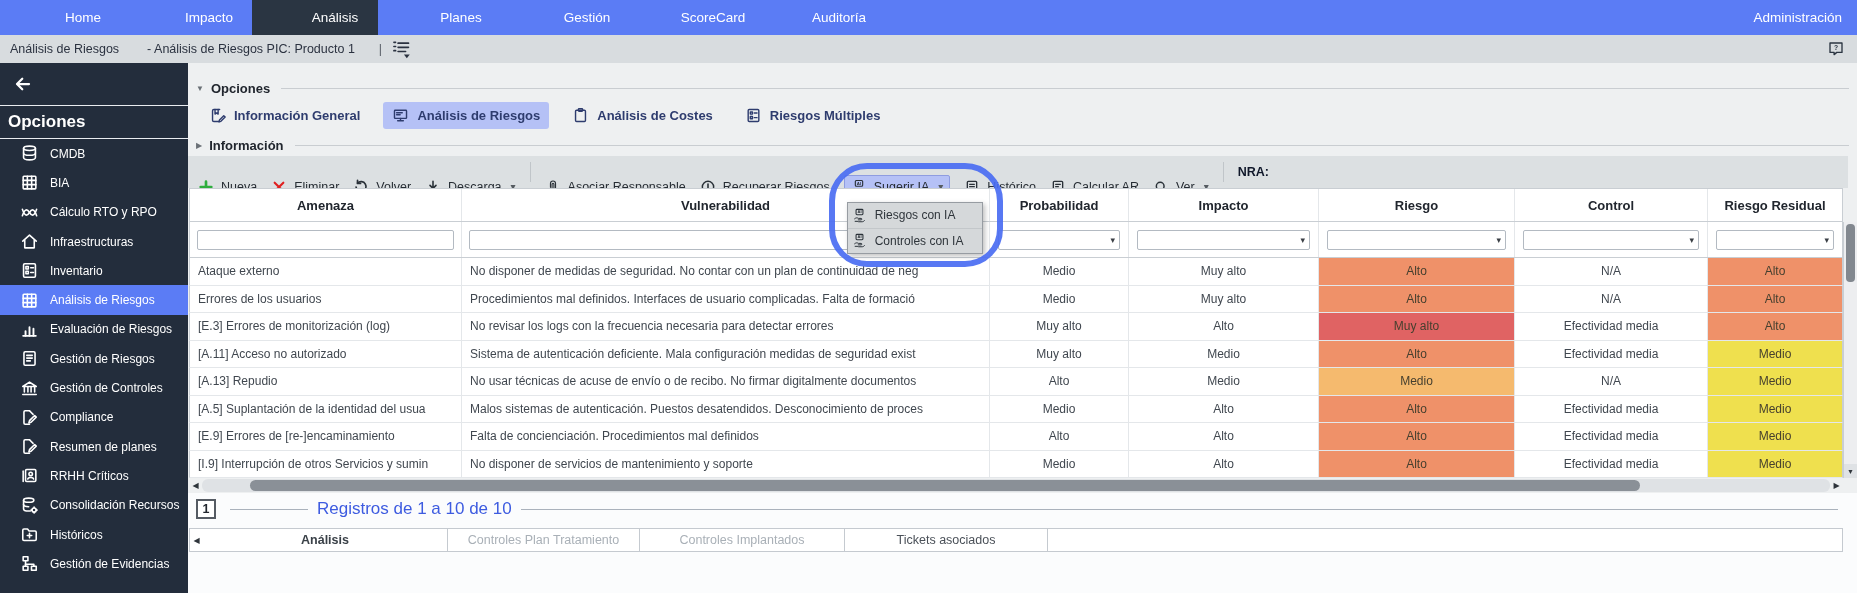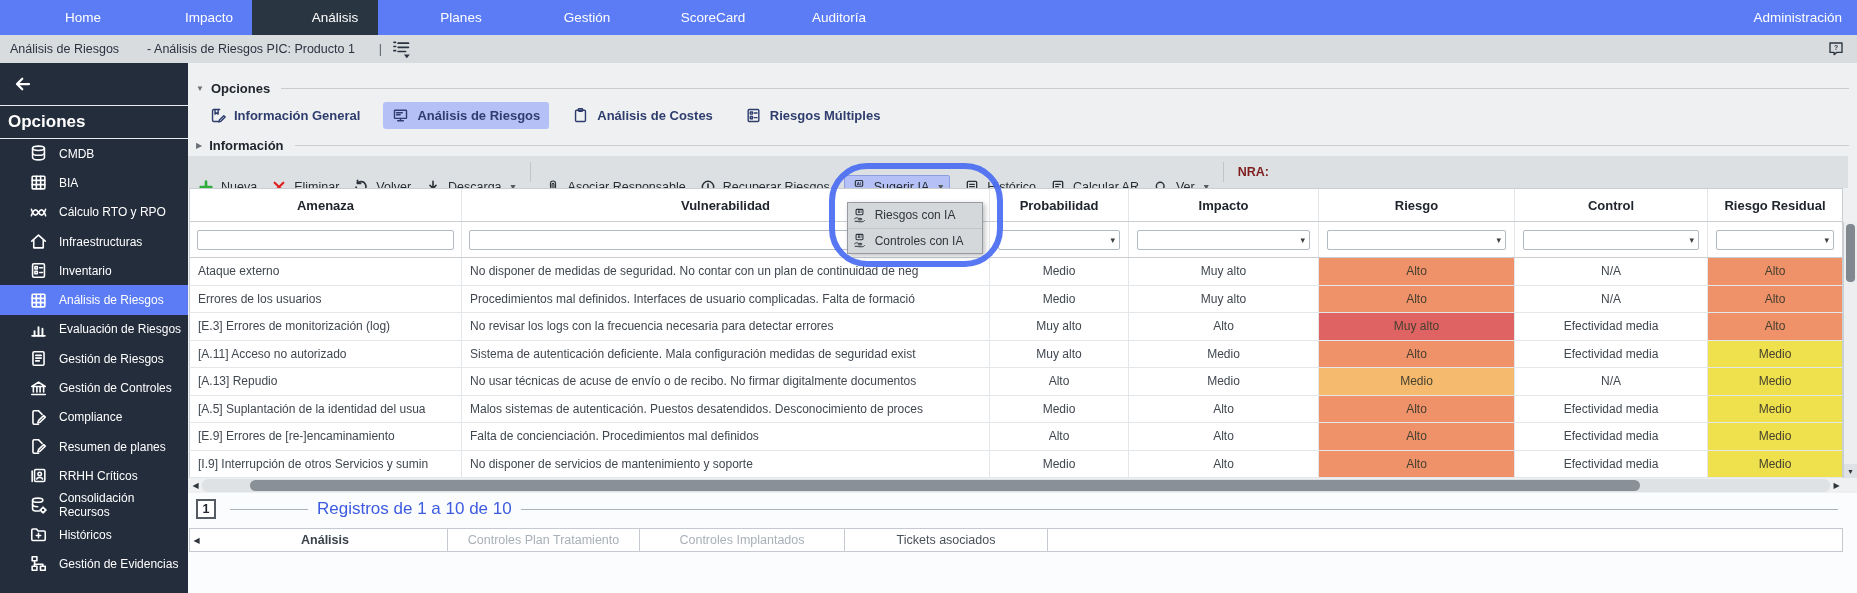--- a/index.html
+++ b/index.html
@@ -19,21 +19,21 @@
   .bc-detail { margin-left:28px; }
   .bc-divider { margin-left:24px; color:#5a6068; }
   .bc-listicon { margin-left:9px; width:20px; height:20px; color:#2b3240; }
   .bc-help { position:absolute; right:12px; top:5px; width:18px; height:18px; color:#2b3542; cursor:pointer;}
 
   
   .sidebar { position:absolute; top:63px; left:0; width:188px; bottom:0; background:#232d3c; color:#fff; z-index:5;}
   .sb-back { height:43px; display:flex; align-items:center; padding-left:12px; border-bottom:1px solid #e9ecf0; cursor:pointer;}
   .sb-back .ic { width:22px; height:18px; }
   .sb-title { height:33px; display:flex; align-items:center; padding-left:8px; font-size:17px; font-weight:bold; border-bottom:1px solid #e9ecf0; }
-  .sb-item { height:29.3px; display:flex; align-items:center; padding-left:29px; font-size:12px; gap:11px; cursor:pointer; }
+  .sb-item { height:29.3px; display:flex; align-items:center; padding-left:20px; font-size:12px; gap:11px; cursor:pointer; }
   .sb-item.active { background:#5b7cf5; }
   .sb-item .ic { width:19px; height:19px; flex:none; }
 
   
   .main { position:absolute; left:188px; top:63px; right:0; bottom:0; }
   .lower-panel { position:absolute; left:0; right:0; top:430px; bottom:0; background:#fbfcfd; }
 
   .sec-hdr { position:absolute; display:flex; align-items:center; gap:7px; }
   .sec-opciones { left:8px; right:8px; top:13px; height:24px; }
   .sec-info { left:8px; right:8px; top:71px; height:22px; }
@@ -47,21 +47,21 @@
   .tab .ic { width:17px; height:17px; }
 
   
   .toolbar { position:absolute; left:0; right:9px; top:93px; height:32px; background:#dce0e2; display:flex; align-items:center; gap:14px; padding-left:10px; font-size:12.5px; color:#262c33; }
   .tb-btn { display:flex; align-items:center; gap:7px; cursor:pointer; white-space:nowrap;margin-top:29px; }
   .tb-btn .ic { width:16px; height:16px; color:#2a3138; }
   .ic.green { color:#2fae3e; }
   .ic.red { color:#e02020; }
   .tb-ch { font-size:10px; color:#555b61; margin-left:2px; }
   .tb-div { width:1px; height:20px; background:#c0c5c9; flex:none; }
-  .tb-nra { font-weight:bold; font-size:12.5px; color:#7f1d1d; }
+  .tb-nra { font-weight:bold; font-size:12.5px; color:#0f172a; }
   .tb-btn.selected { background:#b5c1f6; border:1px solid #8e9ce0; border-radius:2px; padding:3px 6px; position:relative; }
 
   
   .ai-menu { position:absolute; top:calc(100% + 4px); left:2px; width:136px; background:#d5d8da; border:1px solid #979ca2; box-shadow:2px 2px 5px rgba(0,0,0,.25); z-index:30; }
   .ai-item { height:25px; display:flex; align-items:center; gap:8px; padding-left:4px; font-size:12px; color:#2f353b; cursor:pointer; }
   .ai-item + .ai-item { border-top:1px solid #c3c7ca; }
   .ai-item .ic { width:15px; height:15px; }
   .annotation { position:absolute; left:-16px; top:-13px; width:174px; height:104px; border:6px solid #4a6cf2; border-radius:38px; z-index:40; pointer-events:none; opacity:.92; }
 
   

